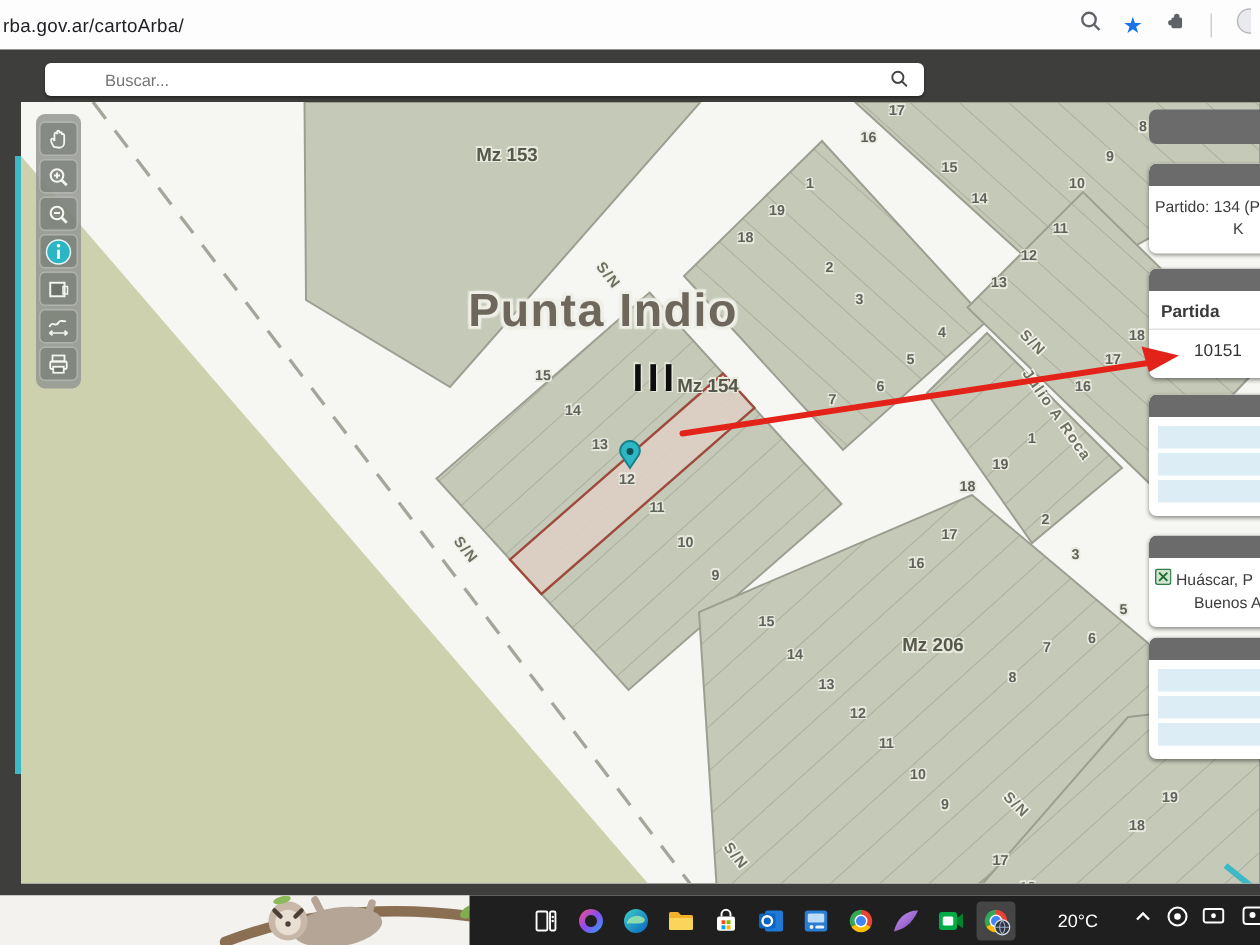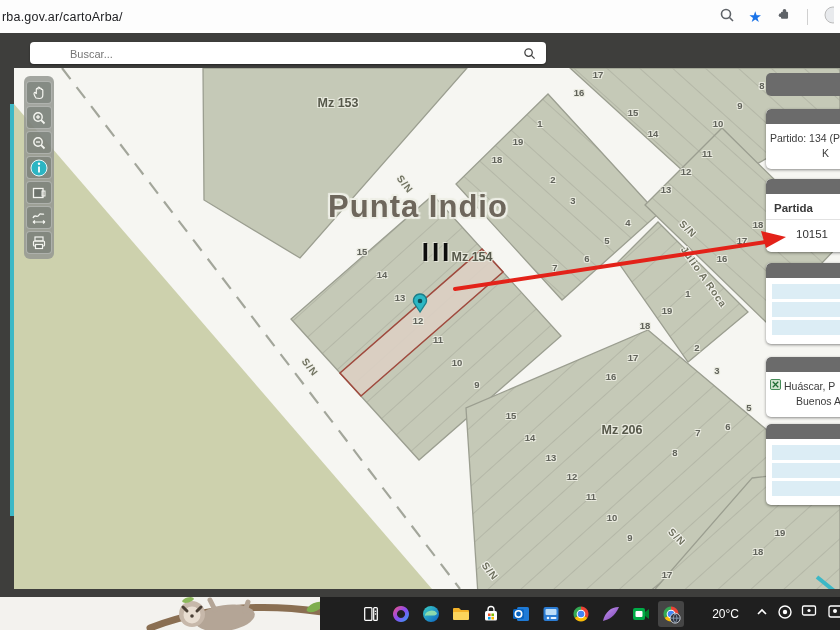--- a/index.html
+++ b/index.html
@@ -7,35 +7,35 @@
        font-family:"Liberation Sans",sans-serif;}
   
   .browser-bar{position:absolute;left:0;top:0;width:840px;height:33px;background:#fdfdfd;
     border-bottom:1px solid #cfcfcf;display:flex;align-items:center;}
   .url-text{font-size:12.5px;color:#202124;margin-left:2px;letter-spacing:.2px;}
   .bb-icons{position:absolute;right:6px;top:0;height:33px;display:flex;align-items:center;gap:14px;}
   .bb-star{color:#1a73e8;font-size:15px;}
   .bb-divider{width:1px;height:16px;background:#d0d0d0;}
   
   .page{position:absolute;left:0;top:33px;width:840px;height:564px;background:#3e3e3c;}
-  .search-wrap{position:absolute;left:30px;top:42px;width:516px;height:22px;background:#fff;
+  .search-wrap{position:absolute;left:30px;top:42px;width:586px;height:22px;background:#fff;
     border-radius:4px;box-shadow:0 1px 2px rgba(0,0,0,.4);}
   .search-wrap input{position:absolute;left:38px;top:0;width:520px;height:22px;border:none;outline:none;
     font-size:11px;color:#444;background:transparent;font-family:"Liberation Sans",sans-serif;}
   .search-mag{position:absolute;right:10px;top:4px;}
   
   .map{position:absolute;left:14px;top:68px;width:826px;height:521px;background:#f6f6f2;overflow:hidden;}
   .map svg.base{position:absolute;left:0;top:0;}
   .map-label{position:absolute;transform:translate(-50%,-50%);white-space:nowrap;pointer-events:none;}
   .lbl-parcel{font-weight:bold;font-size:9.5px;color:#60625a;
     text-shadow:-1px -1px 0 #e9eadf,1px -1px 0 #e9eadf,-1px 1px 0 #e9eadf,1px 1px 0 #e9eadf;}
   .lbl-street{font-weight:bold;font-size:10px;color:#6f715f;letter-spacing:1px;
     text-shadow:-1px -1px 0 #f2f2ec,1px -1px 0 #f2f2ec,-1px 1px 0 #f2f2ec,1px 1px 0 #f2f2ec;}
   .lbl-city{font-weight:bold;font-size:31px;color:#6e675c;letter-spacing:1px;
-    text-shadow:-2px -2px 1px #eeefe6,2px -2px 1px #eeefe6,-2px 2px 1px #eeefe6,2px 2px 1px #eeefe6;margin-left:16px;}
+    text-shadow:-2px -2px 1px #eeefe6,2px -2px 1px #eeefe6,-2px 2px 1px #eeefe6,2px 2px 1px #eeefe6;}
   .lbl-roman{font-weight:bold;font-size:26px;color:#0d0d0d;letter-spacing:3px;
     text-shadow:-1px -1px 0 #e5e6da,1px 1px 0 #e5e6da;}
   .lbl-mz{font-weight:bold;font-size:12.5px;color:#56584a;
     text-shadow:-1px -1px 0 #e9eadf,1px -1px 0 #e9eadf,-1px 1px 0 #e9eadf,1px 1px 0 #e9eadf;}
   .teal-line{position:absolute;left:10px;top:104px;width:4px;height:412px;background:#3db8c6;z-index:3;}
   
   .ctrl-strip{position:absolute;left:10px;top:8px;width:30px;background:rgba(148,152,146,.85);
     border-radius:6px;padding:3px 0;z-index:4;}
   .ctrl-btn{width:24px;height:21px;margin:2px auto;background:rgba(110,116,110,.55);
     border:1px solid rgba(255,255,255,.35);border-radius:4px;display:flex;align-items:center;justify-content:center;cursor:pointer;}
@@ -61,21 +61,21 @@
   
   .arrow-svg{position:absolute;left:0;top:0;z-index:6;pointer-events:none;}
   
   .taskbar{position:absolute;left:0;top:597px;width:840px;height:33px;display:flex;}
   .desk{width:345px;height:33px;background:#f3f2ee;position:relative;overflow:hidden;}
   .tbar{flex:1;background:#1f1f1f;display:flex;align-items:center;position:relative;}
   .tb-ic{width:26px;height:26px;display:flex;align-items:center;justify-content:center;margin-left:4px;cursor:pointer;border-radius:3px;}
   .tb-ic.first{margin-left:38px;}
   .tb-active{background:#454545;}
   .tray{margin-left:auto;display:flex;align-items:center;gap:8px;padding-right:0px;}
-  .temp{color:#fff;font-size:12px;margin-right:8px;}
+  .temp{color:#fff;font-size:12px;margin-right:15px;}
 </style>
 </head>
 <body>
 
 <div class="browser-bar">
   <span class="url-text">rba.gov.ar/cartoArba/</span>
   <div class="bb-icons">
     <span>
       <svg width="16" height="16" viewBox="0 0 16 16">
           <circle cx="7" cy="7" r="4.5" fill="none" stroke="#5f6368" stroke-width="1.6"></circle>

